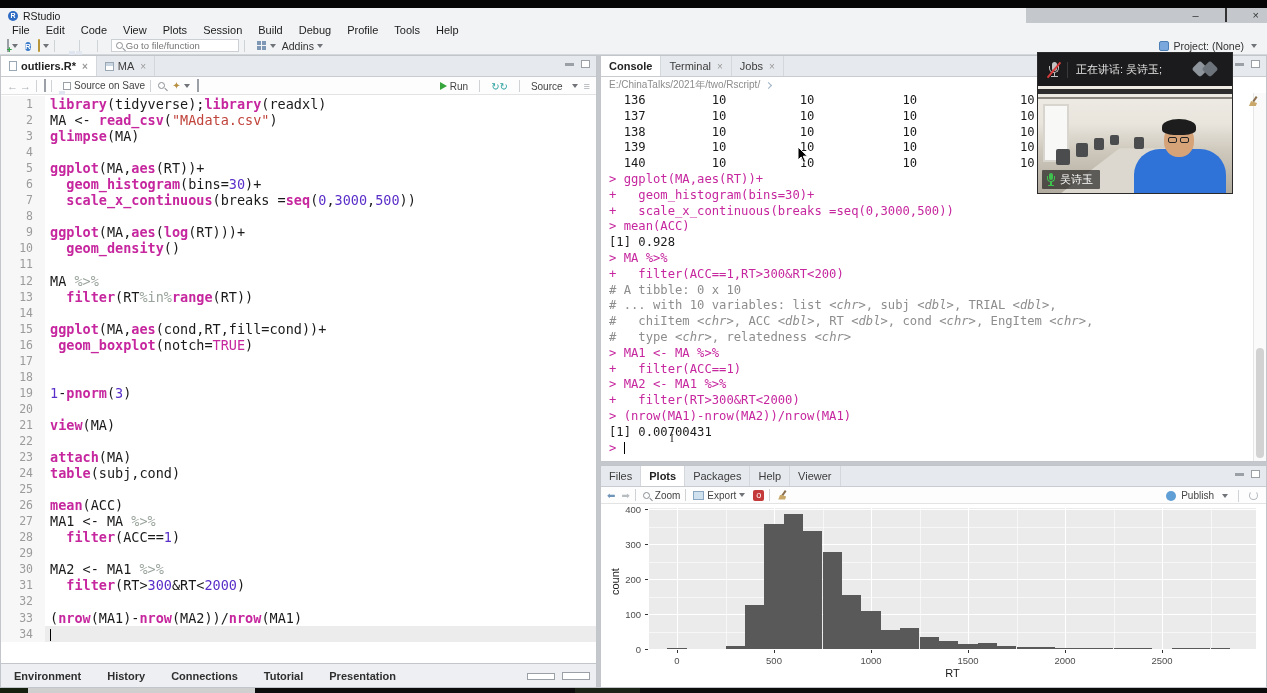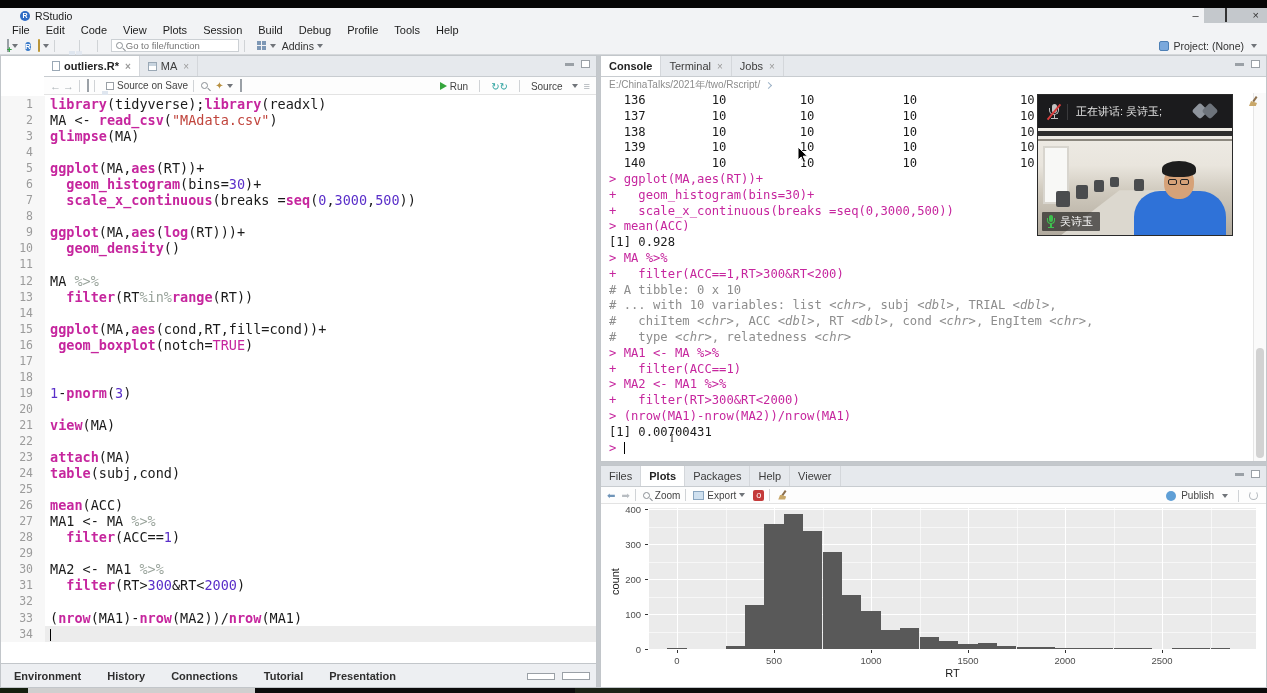--- a/index.html
+++ b/index.html
@@ -2,21 +2,21 @@
 <html><head>
 <meta charset="utf-8">
 <style>
   * { box-sizing: border-box; margin: 0; padding: 0; }
   html,body { width:1267px; height:693px; overflow:hidden; }
   body { font-family:"Liberation Sans", sans-serif; background:#c4c8cc; }
   #root { position:relative; width:1267px; height:693px; background:#c4c8cc; overflow:hidden; }
 
   
   .top-black { position:absolute; left:0; top:0; width:1267px; height:8px; background:#060606; }
-  .titlebar { position:absolute; left:0; top:8px; width:1204px; height:15px; background:#f2f3f5; display:flex; align-items:center; padding-left:20px; }
+  .titlebar { position:absolute; left:0; top:8px; width:1026px; height:15px; background:#f2f3f5; display:flex; align-items:center; padding-left:8px; }
   .titlebar .app-icon { width:10px; height:10px; border-radius:50%; background:#2e6bc4; color:#fff; font-size:7px; line-height:10px; text-align:center; margin-right:5px; font-weight:bold; }
   .titlebar .title { font-size:10.5px; color:#1a1a1a; }
   .win-controls { position:absolute; right:8px; top:9px; display:flex; gap:26px; color:#333; }
   .win-controls .wc { font-size:11px; line-height:12px; cursor:default; }
   .wc-box { width:9px; height:9px; border:1px solid #333; margin-top:1px; }
   .menubar { position:absolute; left:0; top:23px; width:1267px; height:14px; background:#f2f3f5; display:flex; align-items:center; padding-left:4px; }
   .menubar span { font-size:11px; color:#1c1c1c; padding:0 8px; }
   .toolbar { position:absolute; left:0; top:37px; width:1267px; height:18px; background:#f2f3f5; border-bottom:1px solid #d4d7da; display:flex; align-items:center; }
   .tb-icon { display:inline-block; margin-left:7px; font-size:10px; }
   .sep { width:1px; height:12px; background:#d0d3d6; margin:0 5px; }
@@ -49,21 +49,21 @@
   .tab { display:flex; align-items:center; gap:4px; padding:0 8px; font-size:11px; color:#3c3c3c; border-right:1px solid #d4d7db; }
   .tab.active { background:#fff; font-weight:bold; color:#222; }
   .tab .close { color:#9a9a9a; font-size:10px; margin-left:2px; }
   .pane-wins { position:absolute; right:6px; top:4px; display:flex; gap:7px; align-items:center; }
   .pw-min { width:9px; height:3px; background:#9aa0a6; }
   .pw-max { width:9px; height:8px; border:1px solid #9aa0a6; background:#fff; }
   .tab-icon-doc { width:8px; height:10px; background:#fff; border:1px solid #9aa8b5; }
   .tab-icon-table { width:9px; height:9px; border:1px solid #9aa8b5; background:linear-gradient(#c8d4df 3px, #fff 3px); }
 
   
-  #editor-pane { left:0; top:55px; width:597px; height:636px;padding-left:43px; }
+  #editor-pane { left:0; top:55px; width:597px; height:636px; }
   .ed-toolbar { height:18px; background:#fdfdfd; border-bottom:1px solid #e3e3e3; display:flex; align-items:center; font-size:10px; color:#555; position:relative; }
   .ed-toolbar .lbl { font-size:10px; color:#444; }
   .ed-tb-right { position:absolute; right:6px; top:0; height:18px; display:flex; align-items:center; gap:6px; }
   .run-tri { width:0; height:0; border-top:4px solid transparent; border-bottom:4px solid transparent; border-left:7px solid #35a53c; display:inline-block; margin-right:3px; }
   .arrow-gray { color:#aab0b5; font-size:11px; }
   .chk { width:8px; height:8px; border:1px solid #9aa0a6; background:#fff; display:inline-block; margin:0 3px 0 6px; }
   #code-area { position:absolute; top:40px; left:0; right:0; bottom:18px; overflow:hidden; background:#fff; }
   .code-line { display:flex; height:16.05px; line-height:16.05px; white-space:pre; }
   .code-line.current { background:#ececec; }
   .gutter { flex:none; width:44px; text-align:right; padding-right:12px; color:#9b9b9b; background:#f7f7f7; font-family:"DejaVu Sans Mono",monospace; font-size:11.5px; }
@@ -104,21 +104,21 @@
   .gl { position:absolute; background:#fff; }
   .bar { position:absolute; background:#595959; }
   .tick-x { position:absolute; width:1px; height:3px; background:#333; }
   .tick-y { position:absolute; width:3px; height:1px; background:#333; }
   .xlab { position:absolute; font-size:9.5px; color:#4d4d4d; transform:translateX(-50%); }
   .ylab { position:absolute; font-size:9.5px; color:#4d4d4d; transform:translateY(-50%); text-align:right; width:26px; }
   .axis-title-x { position:absolute; font-size:11px; color:#1a1a1a; transform:translateX(-50%); }
   .axis-title-y { position:absolute; font-size:11px; color:#1a1a1a; transform:rotate(-90deg); transform-origin:left top; }
 
   
-  #webcam { position:absolute; left:1037px; top:52px; width:196px; height:142px; z-index:20; border:1px solid #2a2a2a; background:#1b1b1d;margin-top:42px; }
+  #webcam { position:absolute; left:1037px; top:52px; width:196px; height:142px; z-index:20; border:1px solid #2a2a2a; background:#1b1b1d; }
   .wc-header { height:33px; background:#1b1b1d; display:flex; align-items:center; position:relative; }
   .wc-header .divider { width:1px; height:16px; background:#3a3a3c; margin:0 8px 0 6px; }
   .wc-speaking { color:#e8e8e8; font-size:11px; }
   .wc-logo { position:absolute; right:8px; top:8px; width:34px; height:16px; }
   .wc-logo i { position:absolute; width:12px; height:12px; border-radius:3px; transform:rotate(45deg); }
   .wc-logo i:nth-child(1){ left:4px; top:2px; background:#8f959d; }
   .wc-logo i:nth-child(2){ left:14px; top:2px; background:#6d737b; }
   .mic-muted { position:relative; width:14px; height:18px; margin-left:9px; }
   .mic-body { position:absolute; left:4.5px; top:1px; width:5px; height:9px; background:#c2c2c2; border-radius:3px; }
   .mic-arc { position:absolute; left:2px; top:5px; width:10px; height:7px; border:1.4px solid #c2c2c2; border-top:none; border-radius:0 0 7px 7px; }

